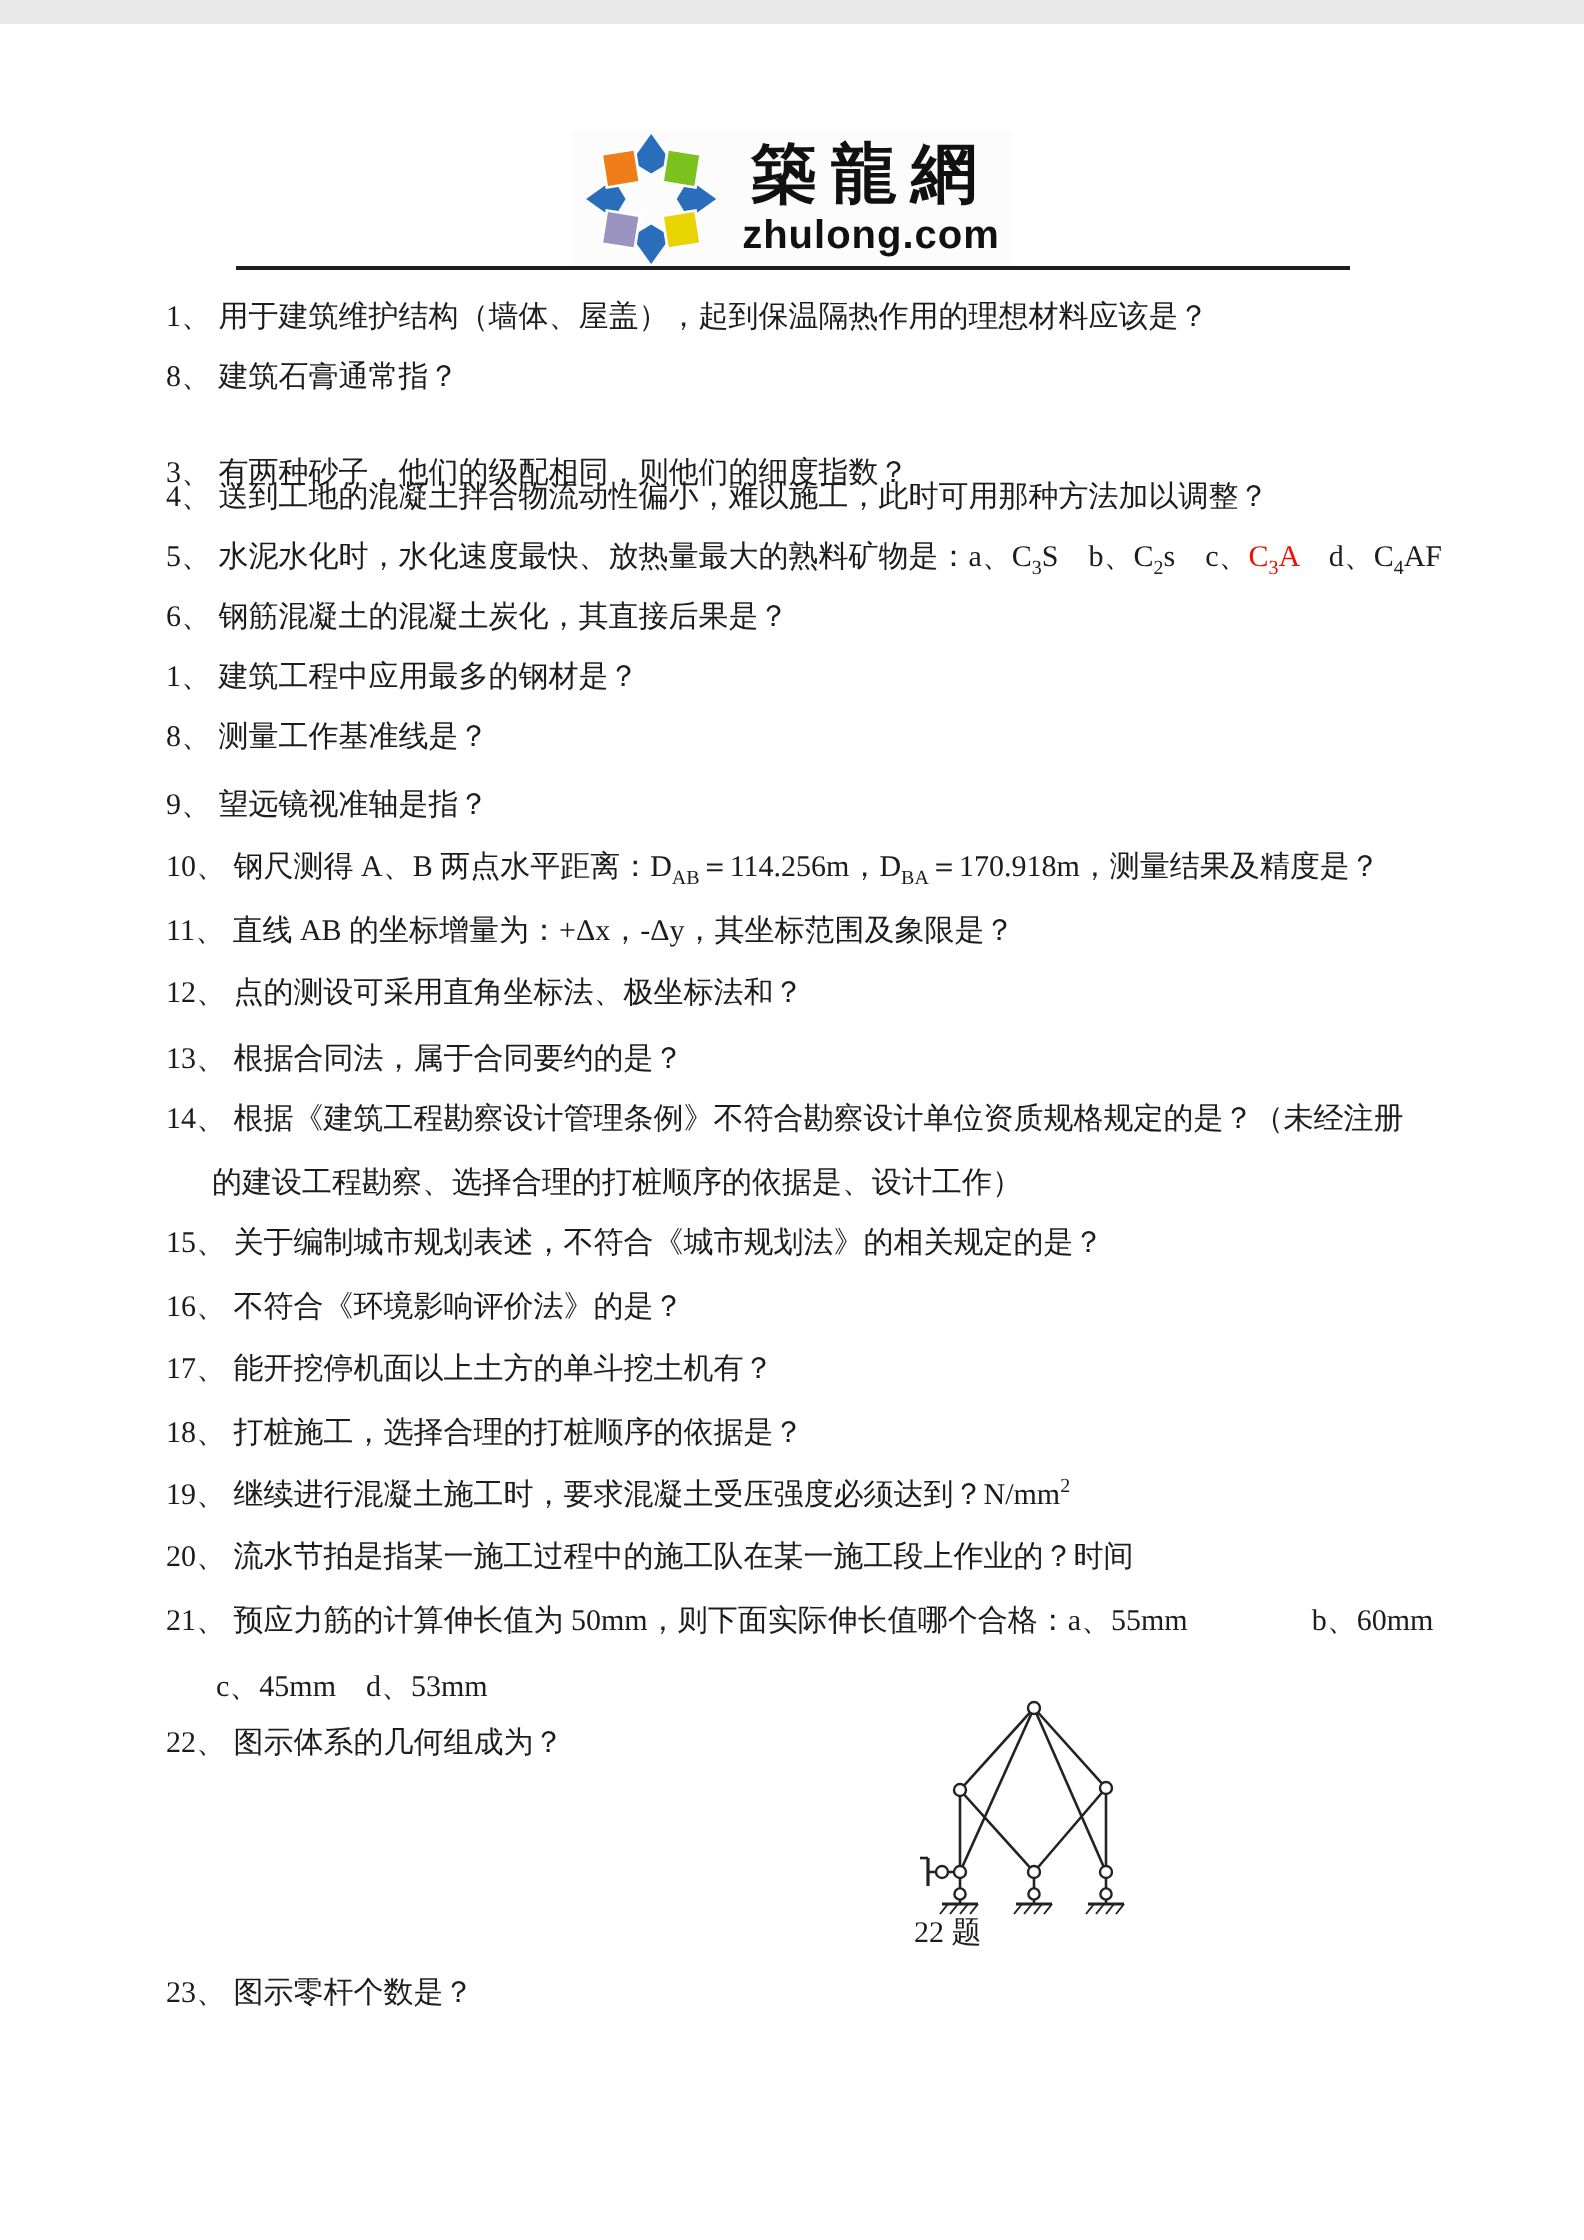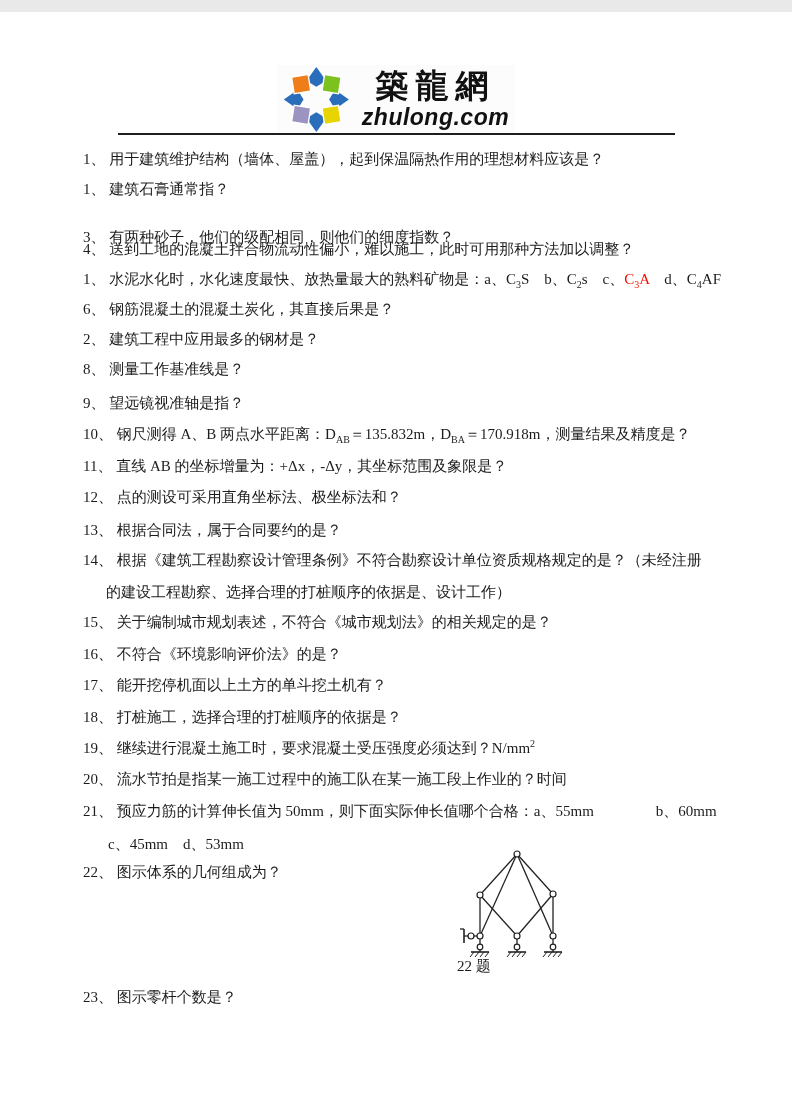--- a/index.html
+++ b/index.html
@@ -6,21 +6,21 @@
   .page{
     position:relative;width:792px;height:1120px;margin:12px auto;background:#ffffff;
     font-family:"Liberation Serif","DejaVu Serif",serif;color:#1c1c1c;overflow:hidden;
   }
   .logo{
     position:absolute;top:53px;left:50%;transform:translateX(-50%);
     display:flex;align-items:center;gap:12px;background:#fcfcfc;padding:1px 6px;
   }
   .logo-text{display:flex;flex-direction:column;align-items:center;line-height:1;}
   .site-name{font-size:33px;font-weight:bold;letter-spacing:7px;color:#111;}
-  .site-url{font-size:23px;font-weight:bold;font-family:"Liberation Sans","DejaVu Sans",sans-serif;color:#111;margin-top:3px;letter-spacing:0.5px;font-style:italic;}
+  .site-url{font-size:20px;font-weight:bold;font-family:"Liberation Sans","DejaVu Sans",sans-serif;color:#111;margin-top:3px;letter-spacing:0.5px;}
   .hrule{position:absolute;left:118px;top:121px;width:557px;height:2px;background:#1e1e1e;}
   .qline{
     position:absolute;font-size:15px;line-height:20px;white-space:nowrap;color:#1c1c1c;
   }
   .qline sub{font-size:10px;line-height:0;}
   .qline sup{font-size:10px;line-height:0;}
   .fig{position:absolute;left:455px;top:833px;width:125px;height:118px;}
   .fig-caption{position:absolute;left:457px;top:945px;font-size:15px;color:#1c1c1c;}
 </style>
 </head>
@@ -42,29 +42,29 @@
     <div class="logo-text">
       <span class="site-name">築龍網</span>
       <span class="site-url">zhulong.com</span>
     </div>
   </div>
 
   <div class="hrule"></div>
 
   <div>
       <div class="qline" style="top: 137px; left: 83px;"><span>1、 用于建筑维护结构（墙体、屋盖），起到保温隔热作用的理想材料应该是？</span></div>
-      <div class="qline" style="top: 167px; left: 83px;"><span>1、 建筑石膏通常指？</span></div>
+      <div class="qline" style="top: 167px; left: 83px;"><span>8、 建筑石膏通常指？</span></div>
       <div class="qline" style="top: 215px; left: 83px;"><span>3、 有两种砂子，他们的级配相同，则他们的细度指数？</span></div>
       <div class="qline" style="top: 227px; left: 83px;"><span>4、 送到工地的混凝土拌合物流动性偏小，难以施工，此时可用那种方法加以调整？</span></div>
-      <div class="qline" style="top: 257px; left: 83px;"><span>1、 水泥水化时，水化速度最快、放热量最大的熟料矿物是：a、C</span><sub>3</sub><span>S　b、C</span><sub>2</sub><span>s　c、</span><span style="color: rgb(238, 17, 0);">C</span><sub style="color: rgb(238, 17, 0);">3</sub><span style="color: rgb(238, 17, 0);">A</span><span>　d、C</span><sub>4</sub><span>AF</span></div>
+      <div class="qline" style="top: 257px; left: 83px;"><span>5、 水泥水化时，水化速度最快、放热量最大的熟料矿物是：a、C</span><sub>3</sub><span>S　b、C</span><sub>2</sub><span>s　c、</span><span style="color: rgb(238, 17, 0);">C</span><sub style="color: rgb(238, 17, 0);">3</sub><span style="color: rgb(238, 17, 0);">A</span><span>　d、C</span><sub>4</sub><span>AF</span></div>
       <div class="qline" style="top: 287px; left: 83px; text-align: center;"><span>6、 钢筋混凝土的混凝土炭化，其直接后果是？</span></div>
-      <div class="qline" style="top: 317px; left: 83px;"><span>2、 建筑工程中应用最多的钢材是？</span></div>
+      <div class="qline" style="top: 317px; left: 83px;"><span>1、 建筑工程中应用最多的钢材是？</span></div>
       <div class="qline" style="top: 347px; left: 83px;"><span>8、 测量工作基准线是？</span></div>
       <div class="qline" style="top: 381px; left: 83px;"><span>9、 望远镜视准轴是指？</span></div>
-      <div class="qline" style="top: 412px; left: 83px;"><span>10、 钢尺测得 A、B 两点水平距离：D</span><sub>AB</sub><span>＝135.832m，D</span><sub>BA</sub><span>＝170.918m，测量结果及精度是？</span></div>
+      <div class="qline" style="top: 412px; left: 83px;"><span>10、 钢尺测得 A、B 两点水平距离：D</span><sub>AB</sub><span>＝114.256m，D</span><sub>BA</sub><span>＝170.918m，测量结果及精度是？</span></div>
       <div class="qline" style="top: 444px; left: 83px;"><span>11、 直线 AB 的坐标增量为：+Δx，-Δy，其坐标范围及象限是？</span></div>
       <div class="qline" style="top: 475px; left: 83px;"><span>12、 点的测设可采用直角坐标法、极坐标法和？</span></div>
       <div class="qline" style="top: 508px; left: 83px;"><span>13、 根据合同法，属于合同要约的是？</span></div>
       <div class="qline" style="top: 538px; left: 83px;"><span>14、 根据《建筑工程勘察设计管理条例》不符合勘察设计单位资质规格规定的是？（未经注册</span></div>
       <div class="qline" style="top: 570px; left: 106px;"><span>的建设工程勘察、选择合理的打桩顺序的依据是、设计工作）</span></div>
       <div class="qline" style="top: 600px; left: 83px;"><span>15、 关于编制城市规划表述，不符合《城市规划法》的相关规定的是？</span></div>
       <div class="qline" style="top: 632px; left: 83px;"><span>16、 不符合《环境影响评价法》的是？</span></div>
       <div class="qline" style="top: 663px; left: 83px;"><span>17、 能开挖停机面以上土方的单斗挖土机有？</span></div>
       <div class="qline" style="top: 695px; left: 83px;"><span>18、 打桩施工，选择合理的打桩顺序的依据是？</span></div>
       <div class="qline" style="top: 726px; left: 83px;"><span>19、 继续进行混凝土施工时，要求混凝土受压强度必须达到？N/mm</span><sup>2</sup></div>

